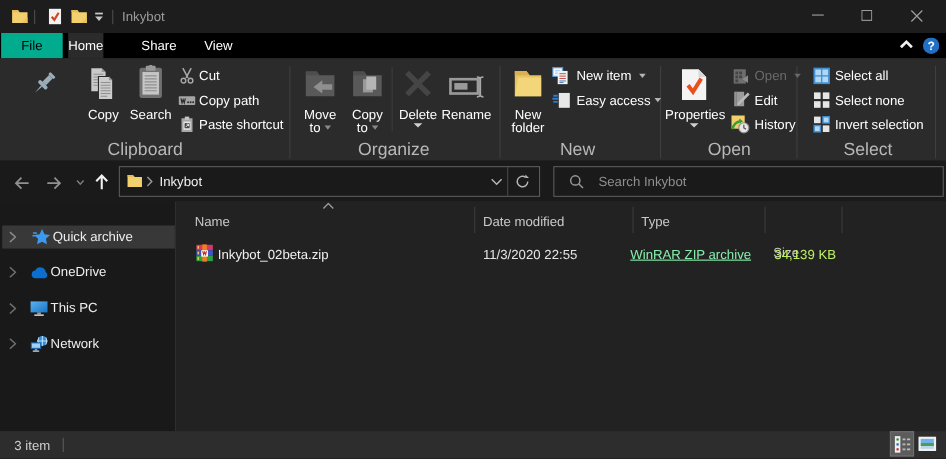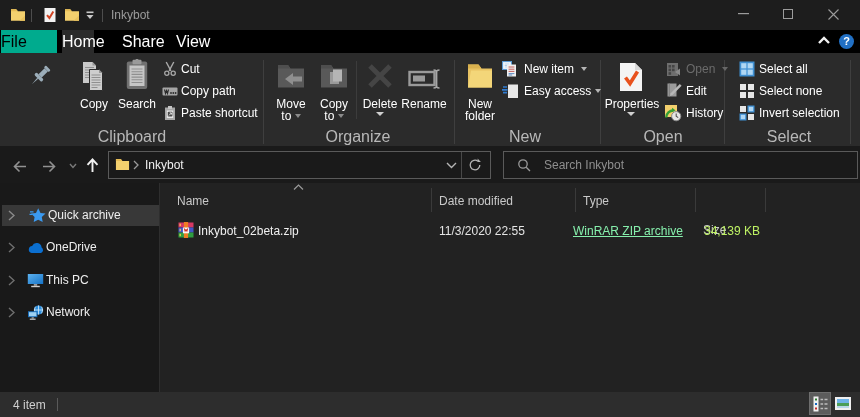--- a/index.html
+++ b/index.html
@@ -4,22 +4,22 @@
 <style>
 * { margin:0; padding:0; box-sizing:border-box; }
 html,body { width:860px; height:417px; overflow:hidden; background:#191919;
   font-family:"Liberation Sans", sans-serif; }
 #win { position:relative; width:860px; height:417px; background:#222; }
 .abs { position:absolute; }
 
 #titlebar { left:0; top:0; width:860px; height:30px; background:#1d1d1d; }
 
 #tabrow { left:0; top:30px; width:860px; height:23px; background:#000; }
-.tab { position:absolute; top:0; height:23px; line-height:23px; 
-  font-size:16px; color:#fff; }
+.tab { position:absolute; top:0; height:23px; line-height:23px; text-align:center;
+  font-size:12px; color:#fff; }
 #filetab { left:1px; width:56px; background:#00ab8e; color:#000; }
 #hometab { left:62px; width:32px; background:#2b2b2b; }
 
 #ribbon { left:0; top:53px; width:860px; height:93px; background:#2b2b2b; }
 .gsep { position:absolute; top:7px; height:84px; width:1px; background:#3f3f3f; }
 .glabel { position:absolute; top:77px; height:13px; line-height:13px; font-size:16px;
   color:#b8b8b8; text-align:center; }
 .biglabel { position:absolute; font-size:12px; color:#fff; text-align:center;
   line-height:12px; white-space:nowrap; }
 .smalltxt { position:absolute; font-size:12px; color:#fff; white-space:nowrap; }
@@ -378,21 +378,21 @@
           <rect x="1.6" y="11.8" width="1.2" height="2.4" fill="#ffd24a"></rect>
         </svg>
       <div class="abs" style="left:38px;top:41px;font-size:12px;color:#f0f0f0;">Inkybot_02beta.zip</div>
       <div class="abs" style="left:279px;top:41px;font-size:12px;color:#e4e4e4;">11/3/2020 22:55</div>
       <div class="abs" style="left:413px;top:41px;font-size:12px;color:#86efac;text-decoration:underline;">WinRAR ZIP archive</div>
       <div class="abs" style="left:500px;top:41px;width:100px;font-size:12px;color:#bef264;text-align:right;">34,139 KB</div>
     </div>
     <div id="vsep"></div>
   </div>
   <div id="statusbar" class="abs">
-    <div class="abs" style="left:13px;top:6px;font-size:12px;color:#cfcfcf;">4 item</div>
+    <div class="abs" style="left:13px;top:6px;font-size:12px;color:#cfcfcf;">3 item</div>
     <div class="abs" style="left:57px;top:6px;width:1px;height:13px;background:#5a5a5a;"></div>
     <div class="abs" style="left:809px;top:0;width:22px;height:23px;background:#5c5c5c;border:1px solid #6e6e6e;">
       <svg class="abs" style="left:3px;top:3px;" width="15" height="16" viewBox="0 0 15 16">
           <rect x="0.5" y="0.5" width="5" height="15" fill="#f0f0f0"></rect>
           <rect x="2" y="2.5" width="2" height="2" fill="#2e7d32"></rect>
           <rect x="2" y="7" width="2" height="2" fill="#1565c0"></rect>
           <rect x="2" y="11.5" width="2" height="2" fill="#c62828"></rect>
           <path d="M7.5 3.5 h2.6 M11.5 3.5 h3 M7.5 8 h2.6 M11.5 8 h3 M7.5 12.5 h2.6 M11.5 12.5 h3" stroke="#bdbdbd" stroke-width="1.6"></path>
         </svg>
     </div>

